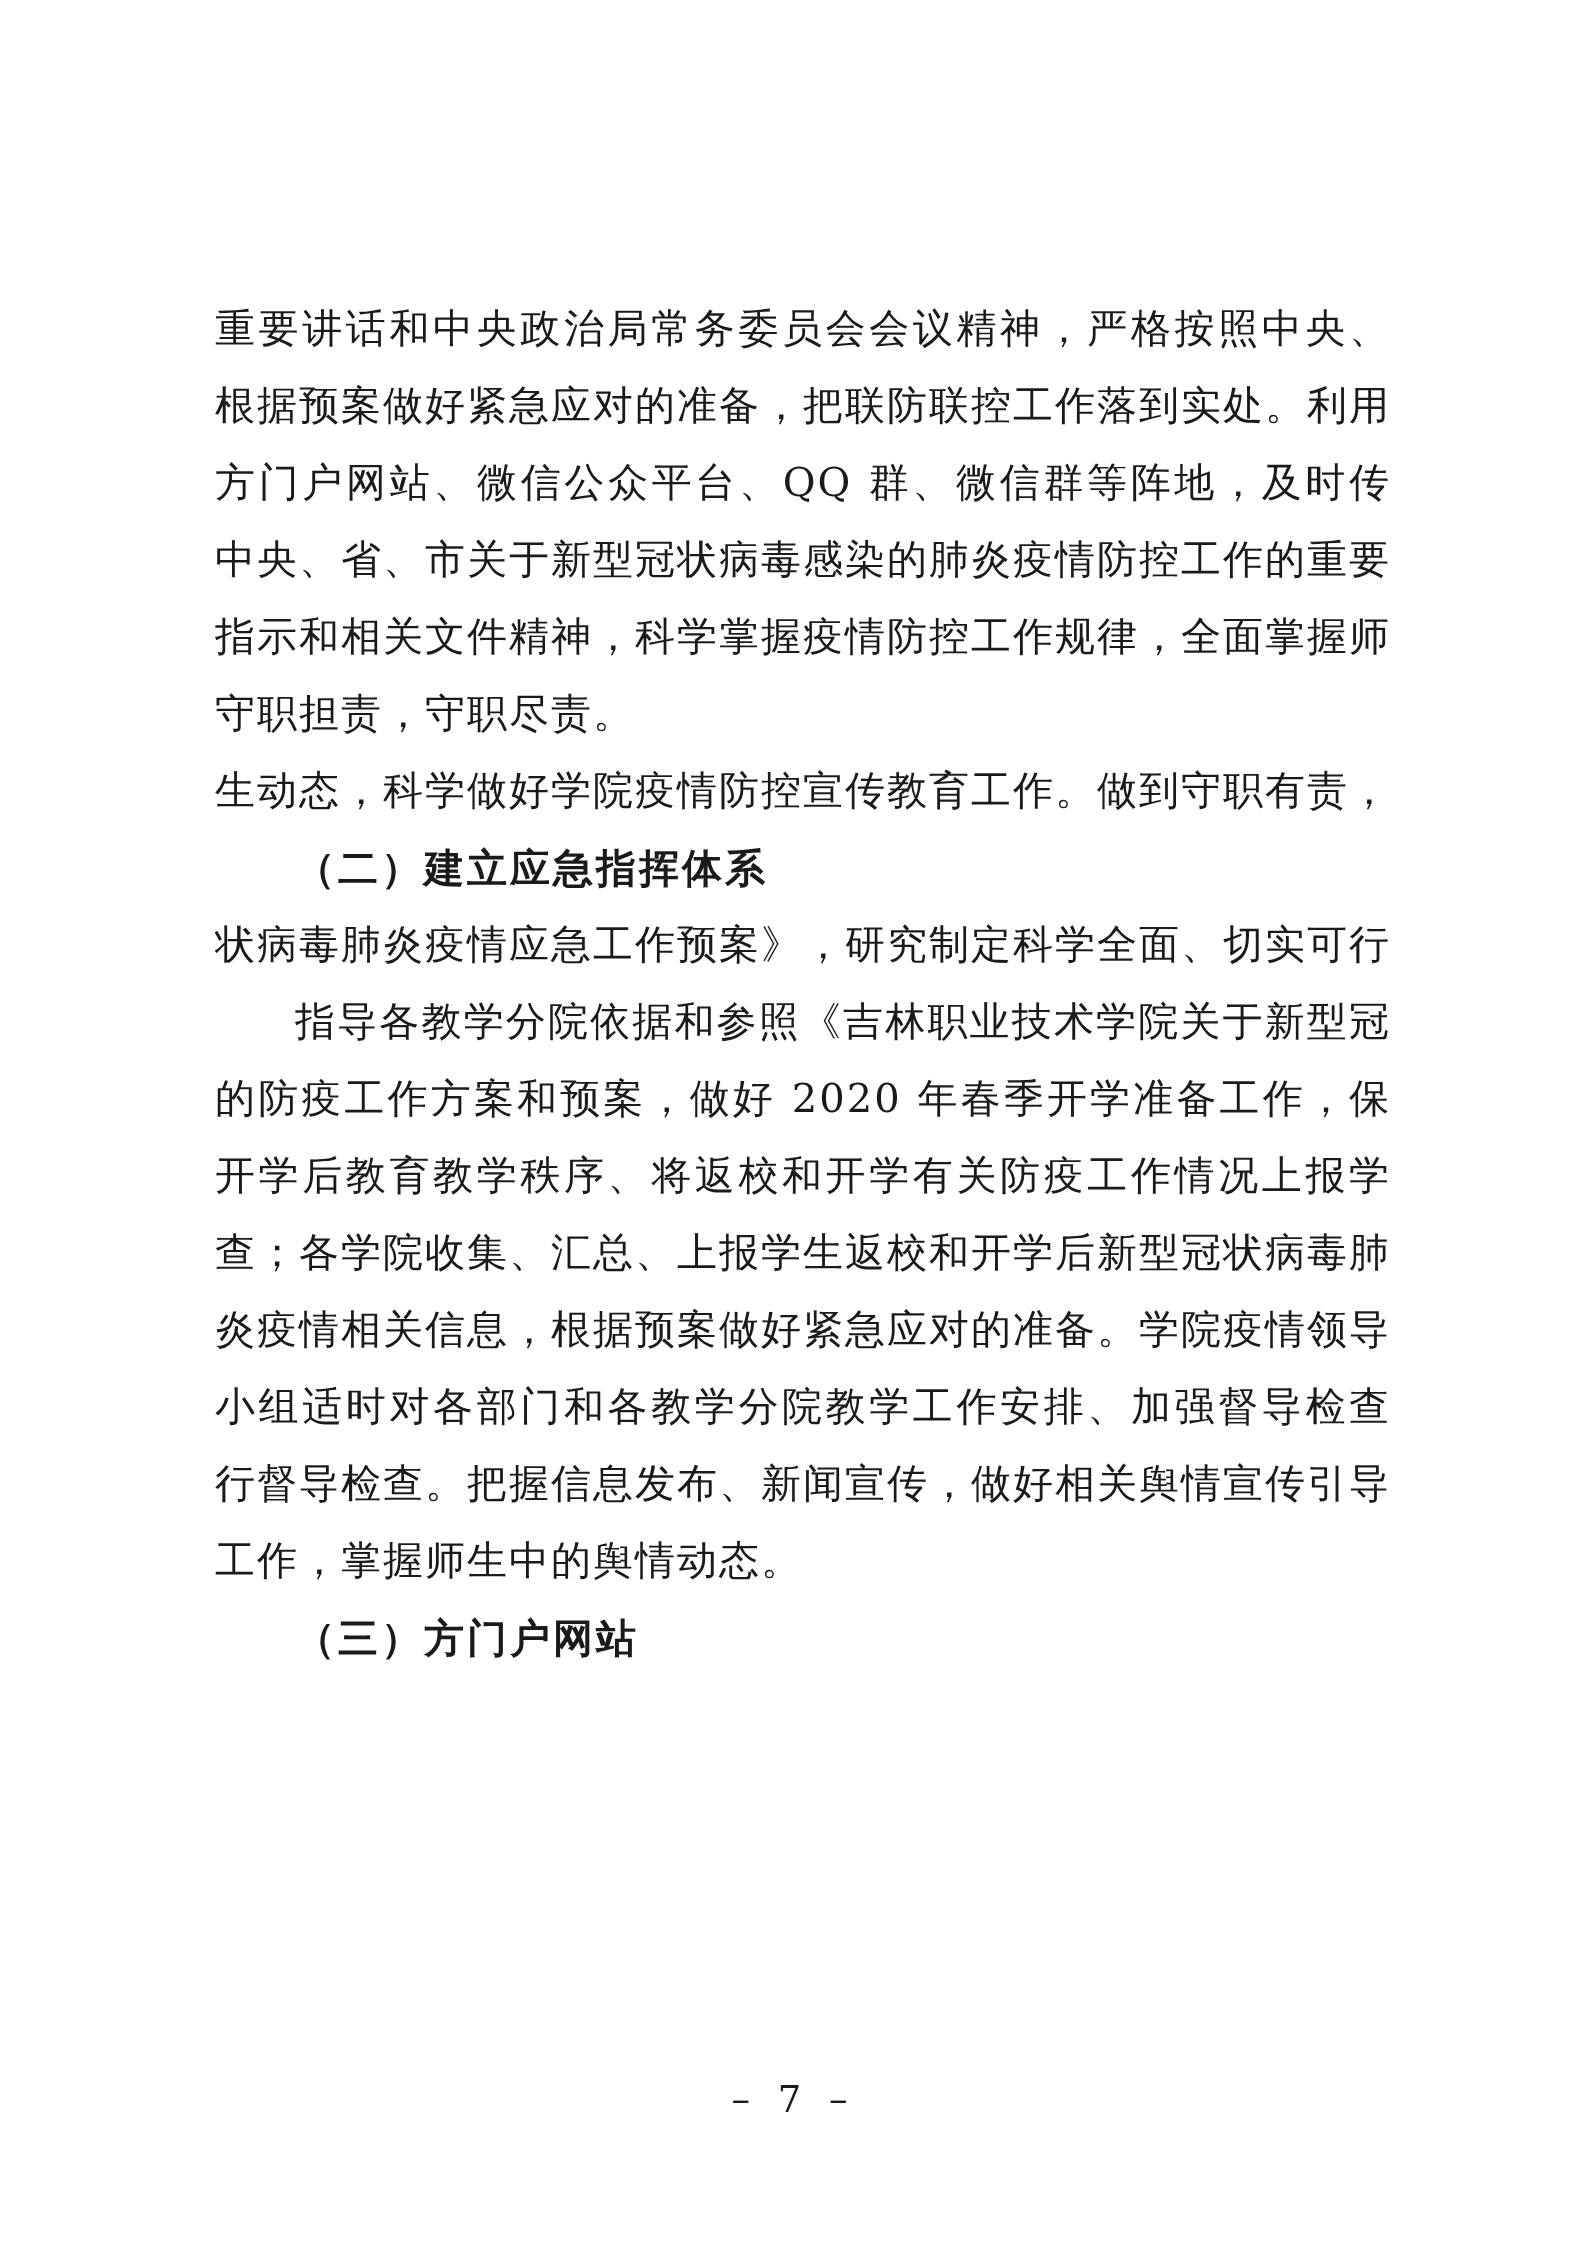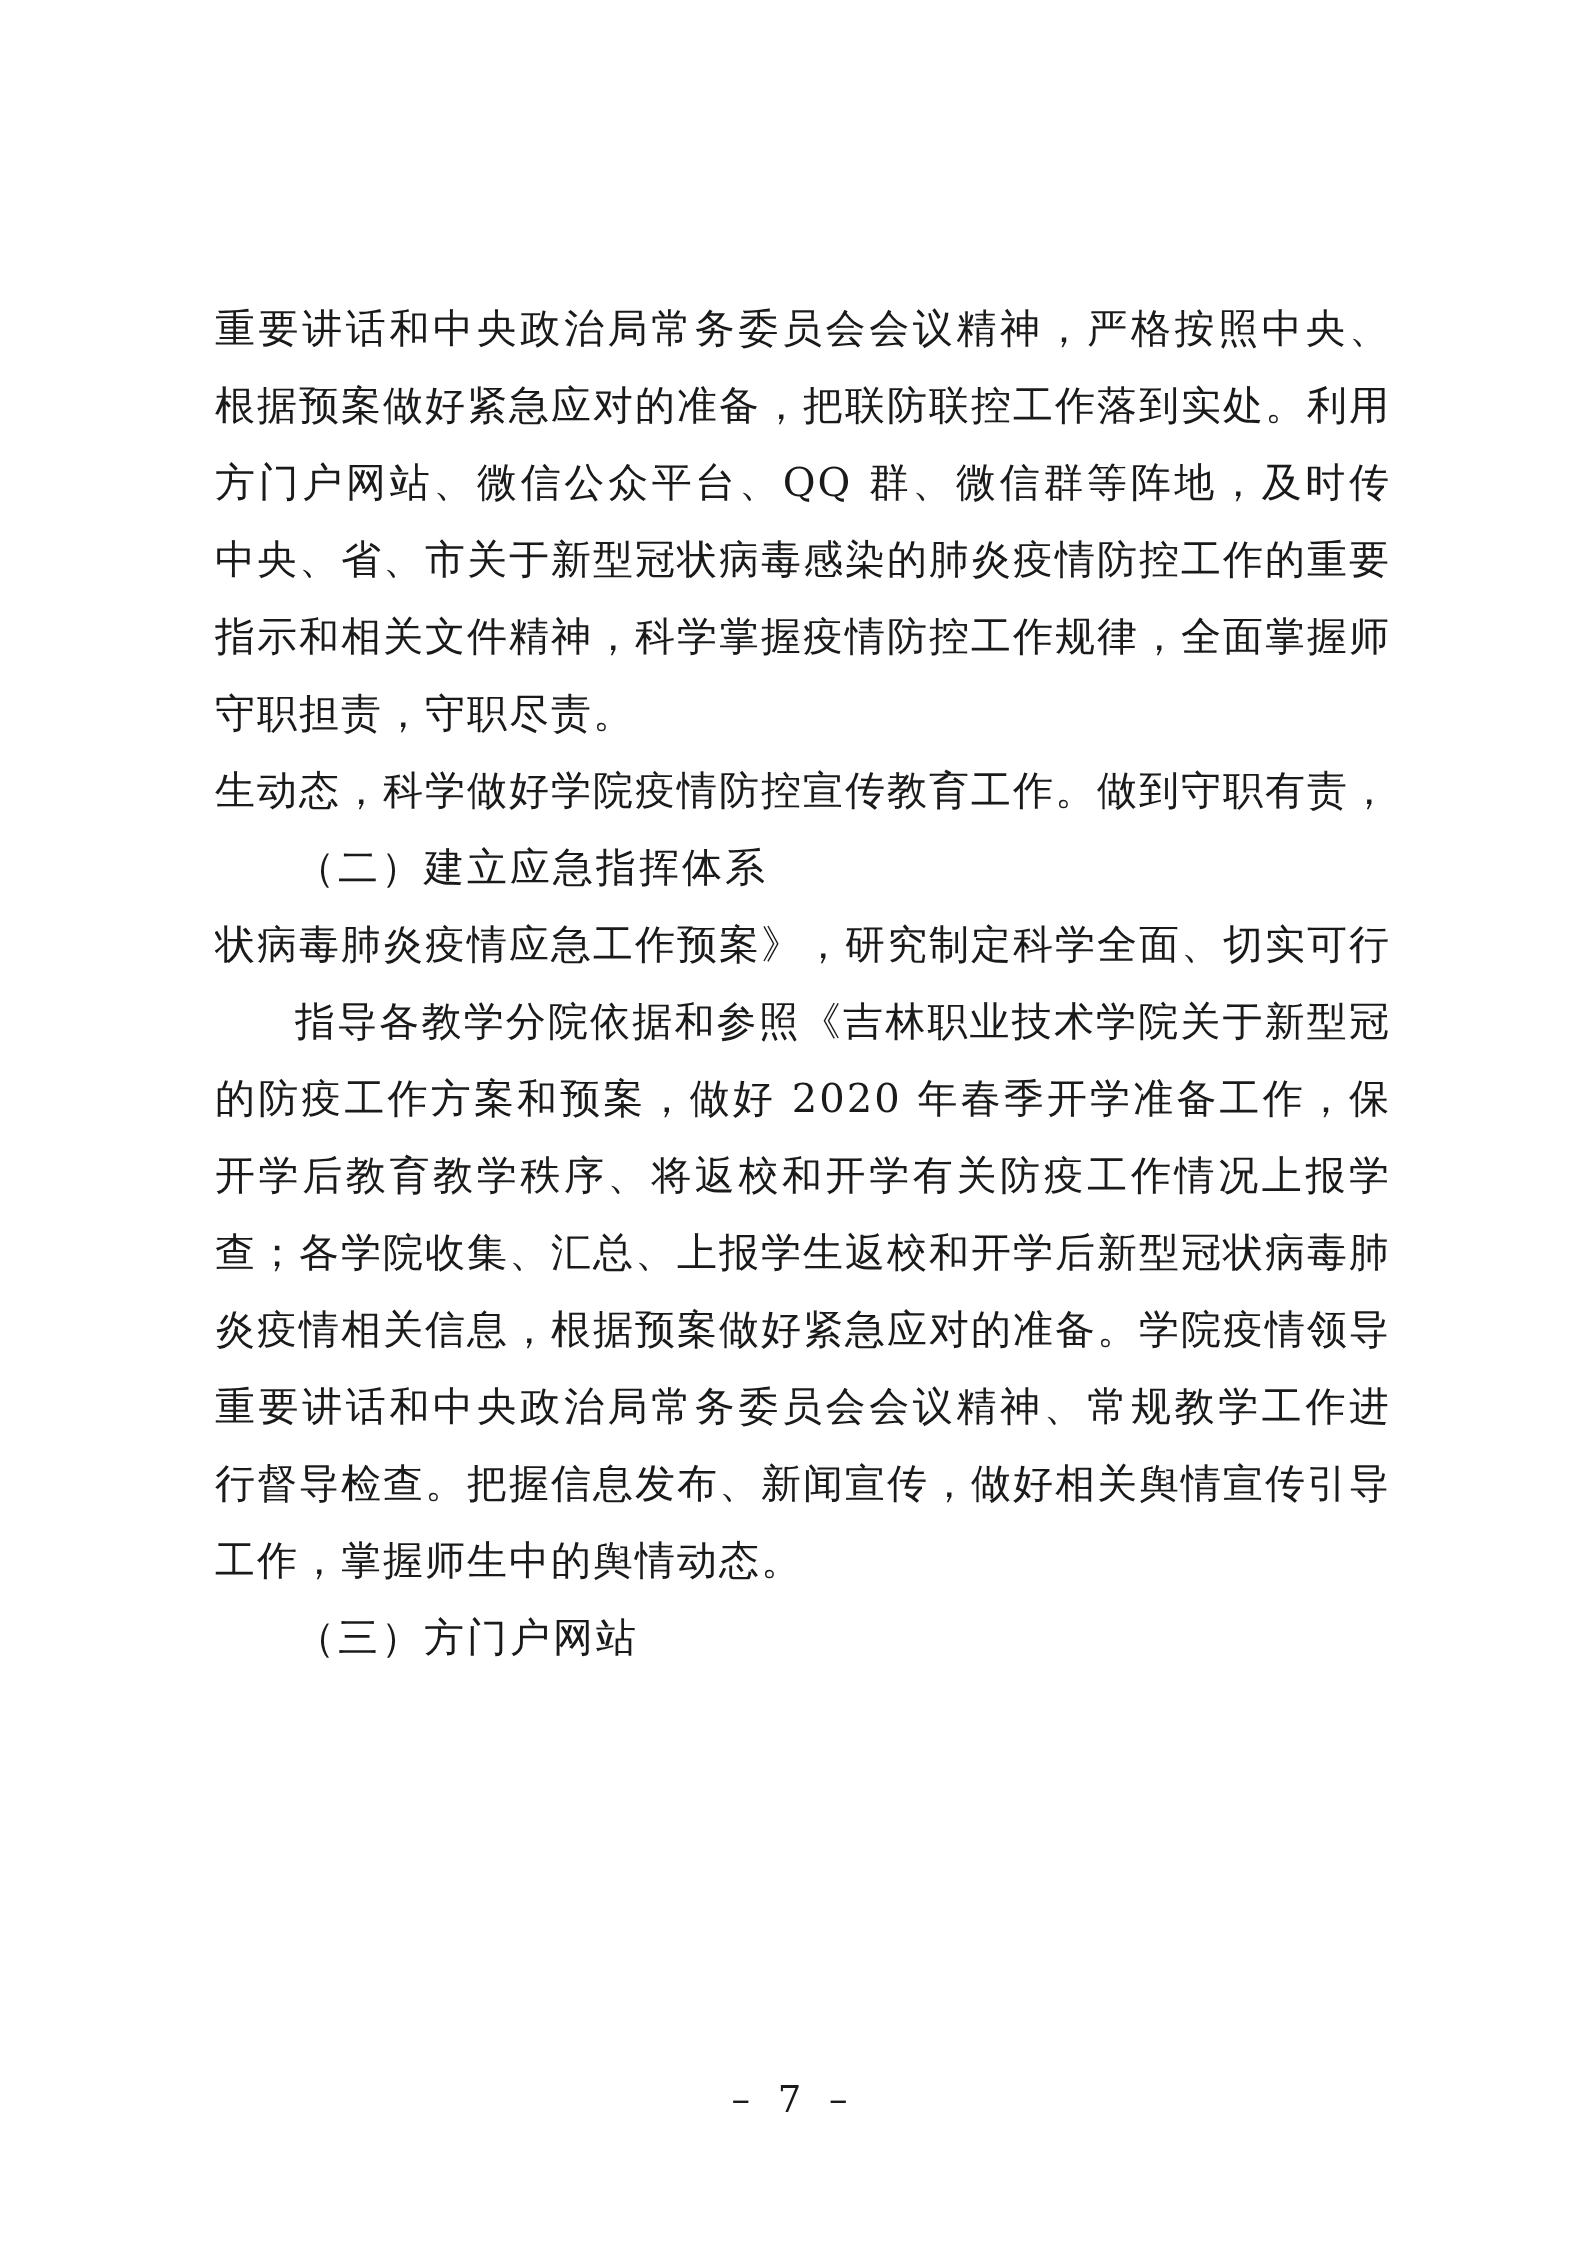--- a/index.html
+++ b/index.html
@@ -32,21 +32,21 @@
     white-space: normal;
     overflow: hidden;
   }
   .line.last {
     text-align-last: left;
   }
   .line.first-indent {
     text-indent: 2em;
   }
   .block.heading .line {
-    font-weight: normal;
+    font-weight: bold;
     text-align-last: left;
     letter-spacing: 3px;
   }
   .page-number {
     position: absolute;
     top: 2078px;
     left: 0;
     width: 100%;
     text-align: center;
     font-size: 37px;
@@ -71,21 +71,21 @@
       <div class="block heading">
         <div class="line last first-indent">（二）建立应急指挥体系</div>
       </div>
       <div class="block paragraph">
         <div class="line">状病毒肺炎疫情应急工作预案》，研究制定科学全面、切实可行</div>
         <div class="line first-indent">指导各教学分院依据和参照《吉林职业技术学院关于新型冠</div>
         <div class="line">的防疫工作方案和预案，做好 2020 年春季开学准备工作，保障</div>
         <div class="line">开学后教育教学秩序、将返校和开学有关防疫工作情况上报学</div>
         <div class="line">查；各学院收集、汇总、上报学生返校和开学后新型冠状病毒肺</div>
         <div class="line">炎疫情相关信息，根据预案做好紧急应对的准备。学院疫情领导</div>
-        <div class="line">重要讲话和中央政治局常务委员会会议精神、常规教学工作进</div>
+        <div class="line">小组适时对各部门和各教学分院教学工作安排、加强督导检查</div>
         <div class="line">行督导检查。把握信息发布、新闻宣传，做好相关舆情宣传引导</div>
         <div class="line last">工作，掌握师生中的舆情动态。</div>
       </div>
       <div class="block heading">
         <div class="line last first-indent">（三）方门户网站</div>
       </div>
     </div>
   <div class="page-number">– 7 –</div>
 </div>
 

